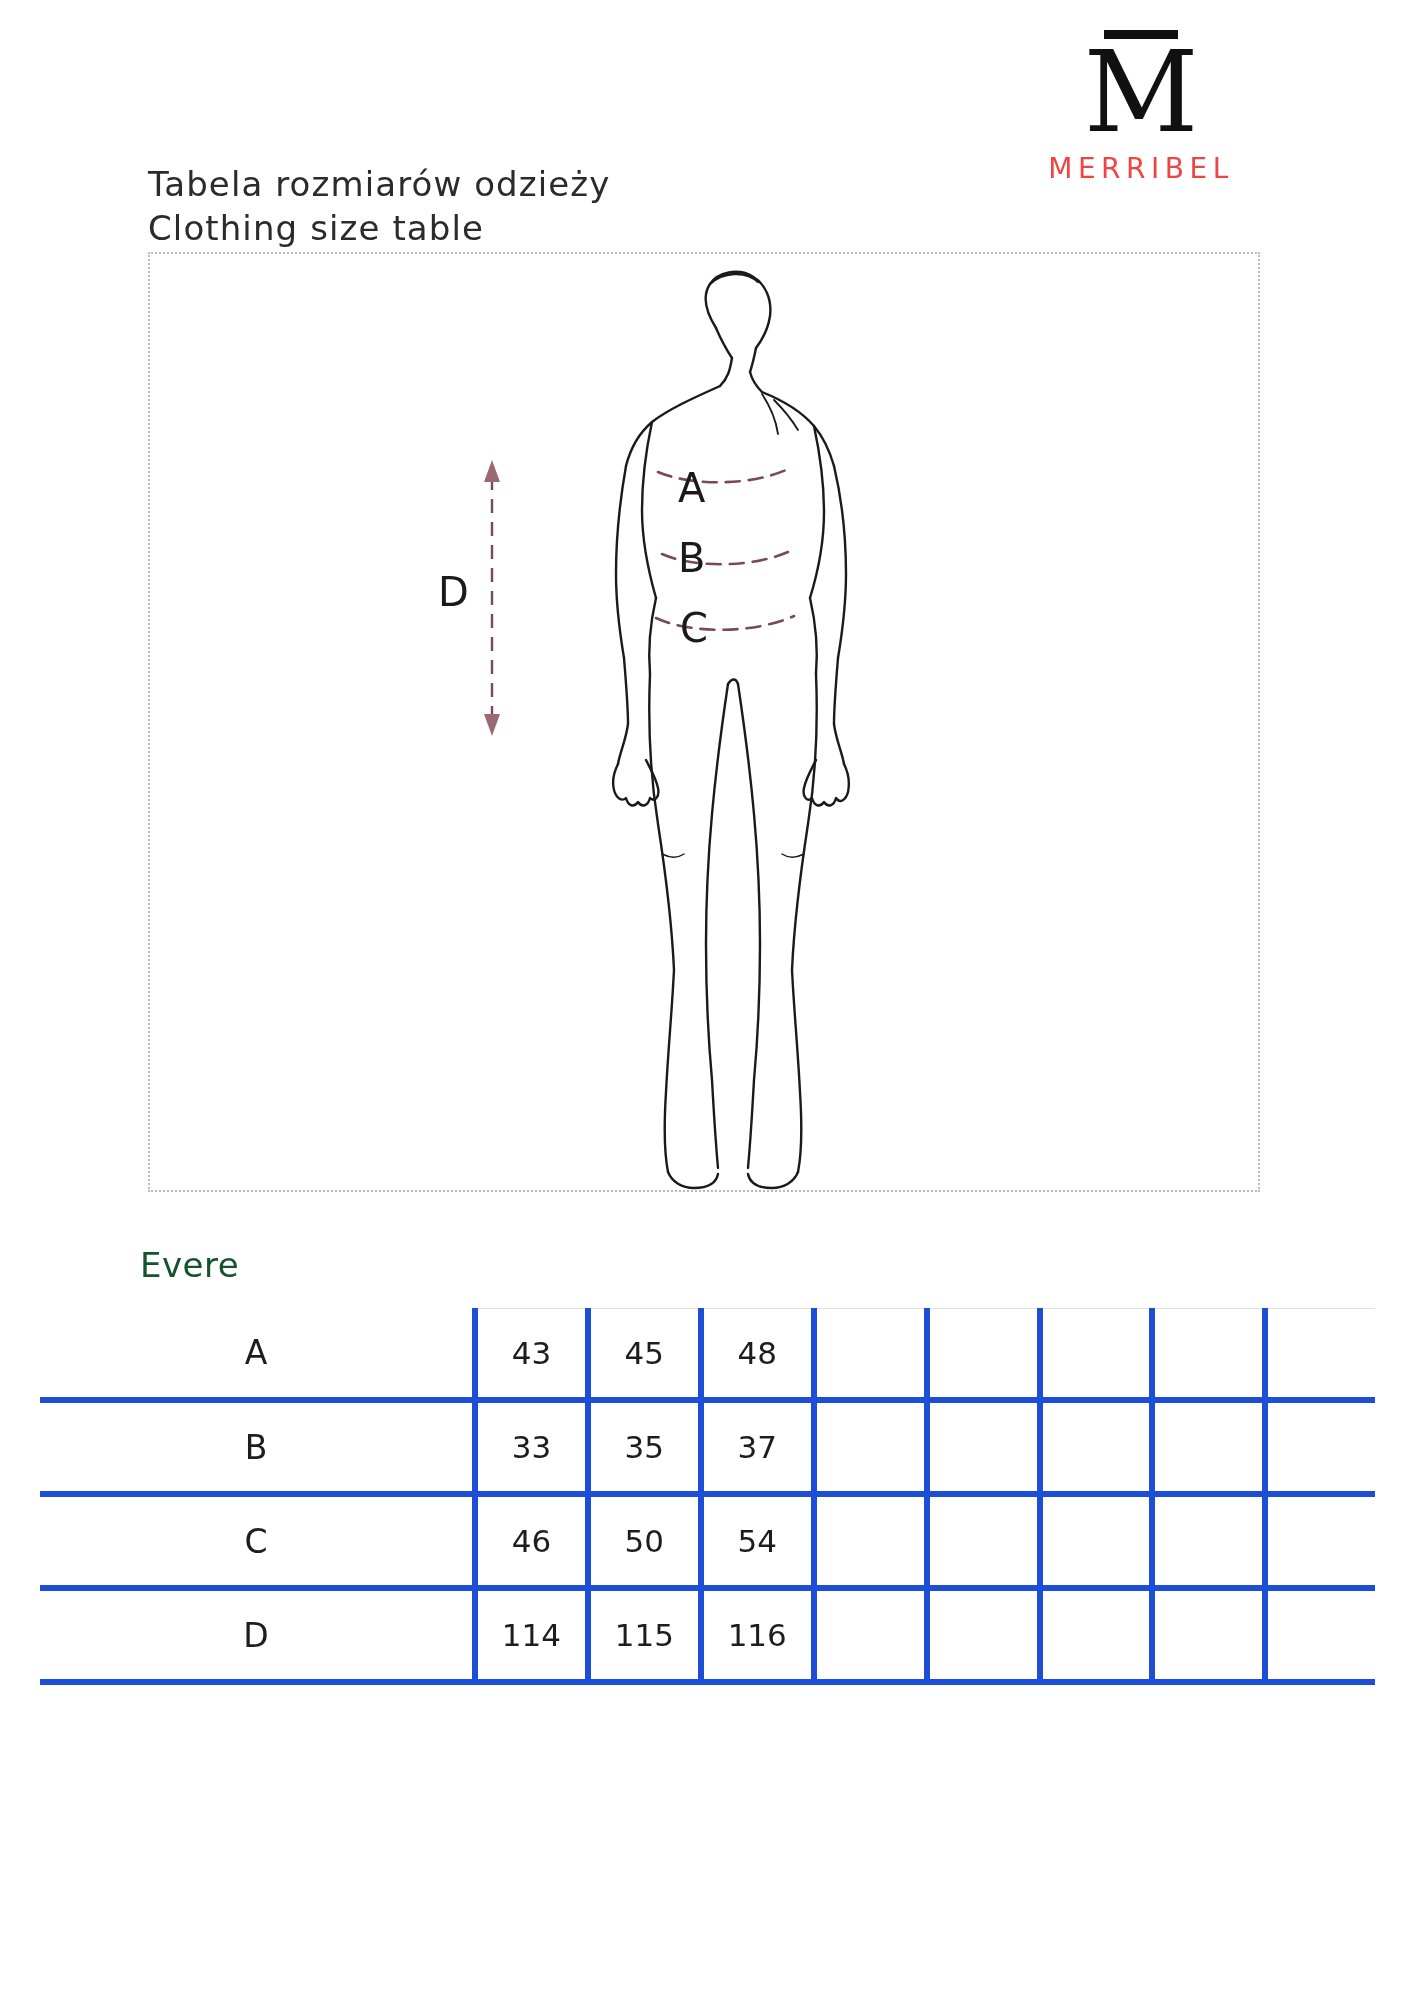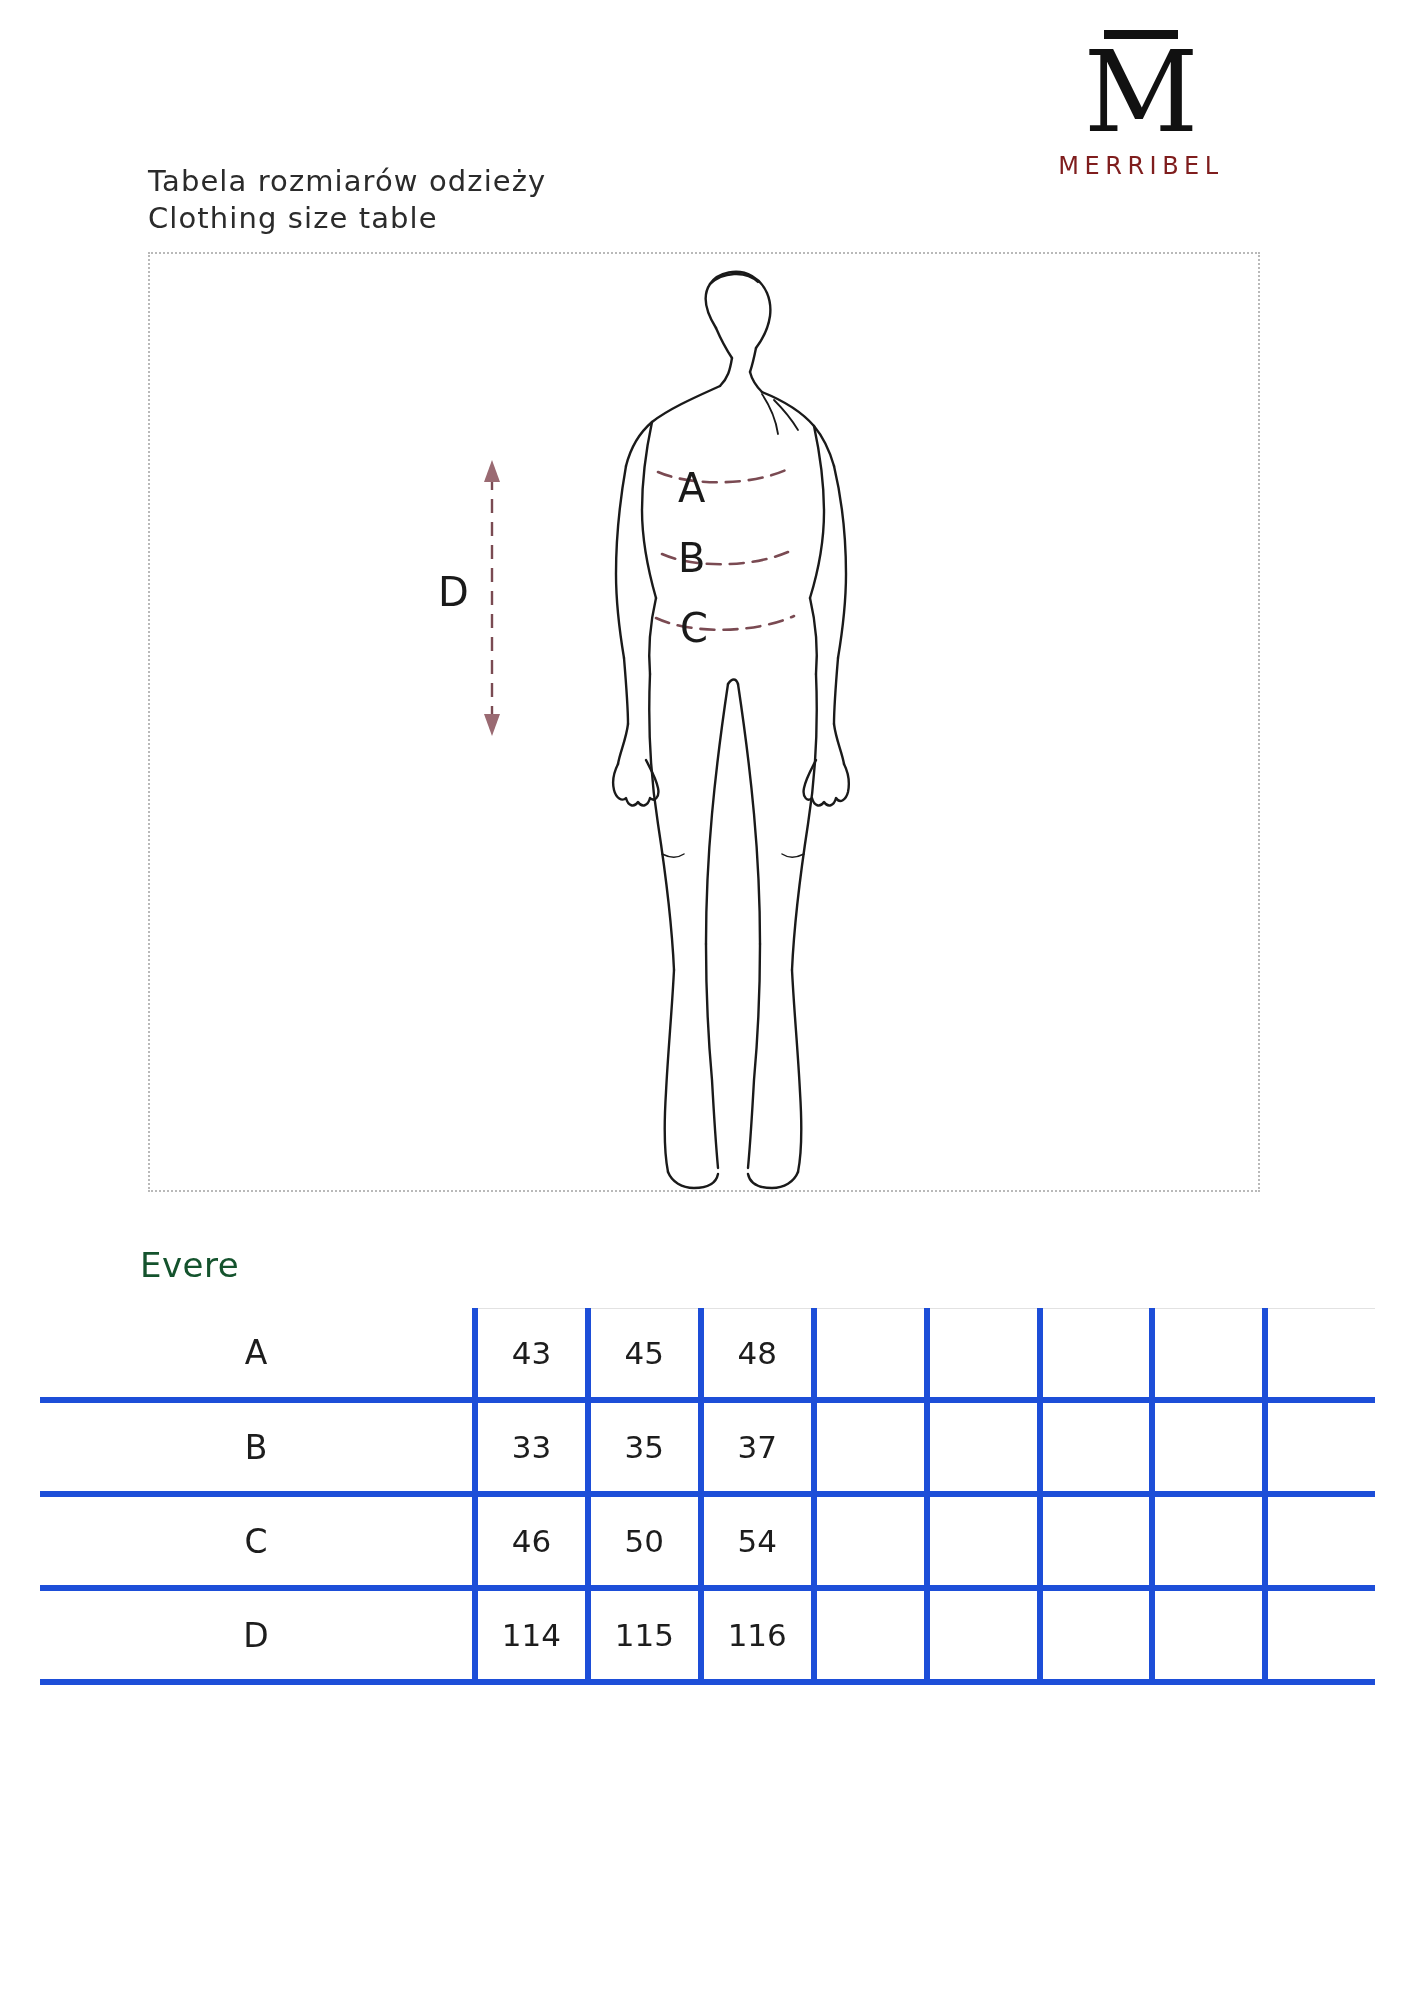--- a/index.html
+++ b/index.html
@@ -24,21 +24,21 @@
     width: 1414px;
     height: 230px;
   }
   .title-block {
     position: absolute;
     left: 148px;
     top: 163px;
     line-height: 1.28;
   }
   .title-line {
-    font-size: 29px;
+    font-size: 34px;
     letter-spacing: 1.1px;
     color: #2b2b2b;
     font-family: "DejaVu Sans", sans-serif;
     font-weight: 400;
     white-space: nowrap;
   }
 
   .brand {
     position: absolute;
     right: 148px;
@@ -56,23 +56,23 @@
   .brand-m {
     font-family: "DejaVu Serif", serif;
     font-size: 112px;
     line-height: 0.85;
     font-weight: 400;
     color: #111;
     letter-spacing: 0;
   }
   .brand-name {
     margin-top: 12px;
-    font-size: 24px;
+    font-size: 28px;
     letter-spacing: 5.5px;
-    color: #7f1d1d;
+    color: #ef4444;
     font-family: "DejaVu Sans", sans-serif;
   }
 
   
   .figure-panel {
     position: absolute;
     left: 148px;
     top: 252px;
     width: 1112px;
     height: 940px;

